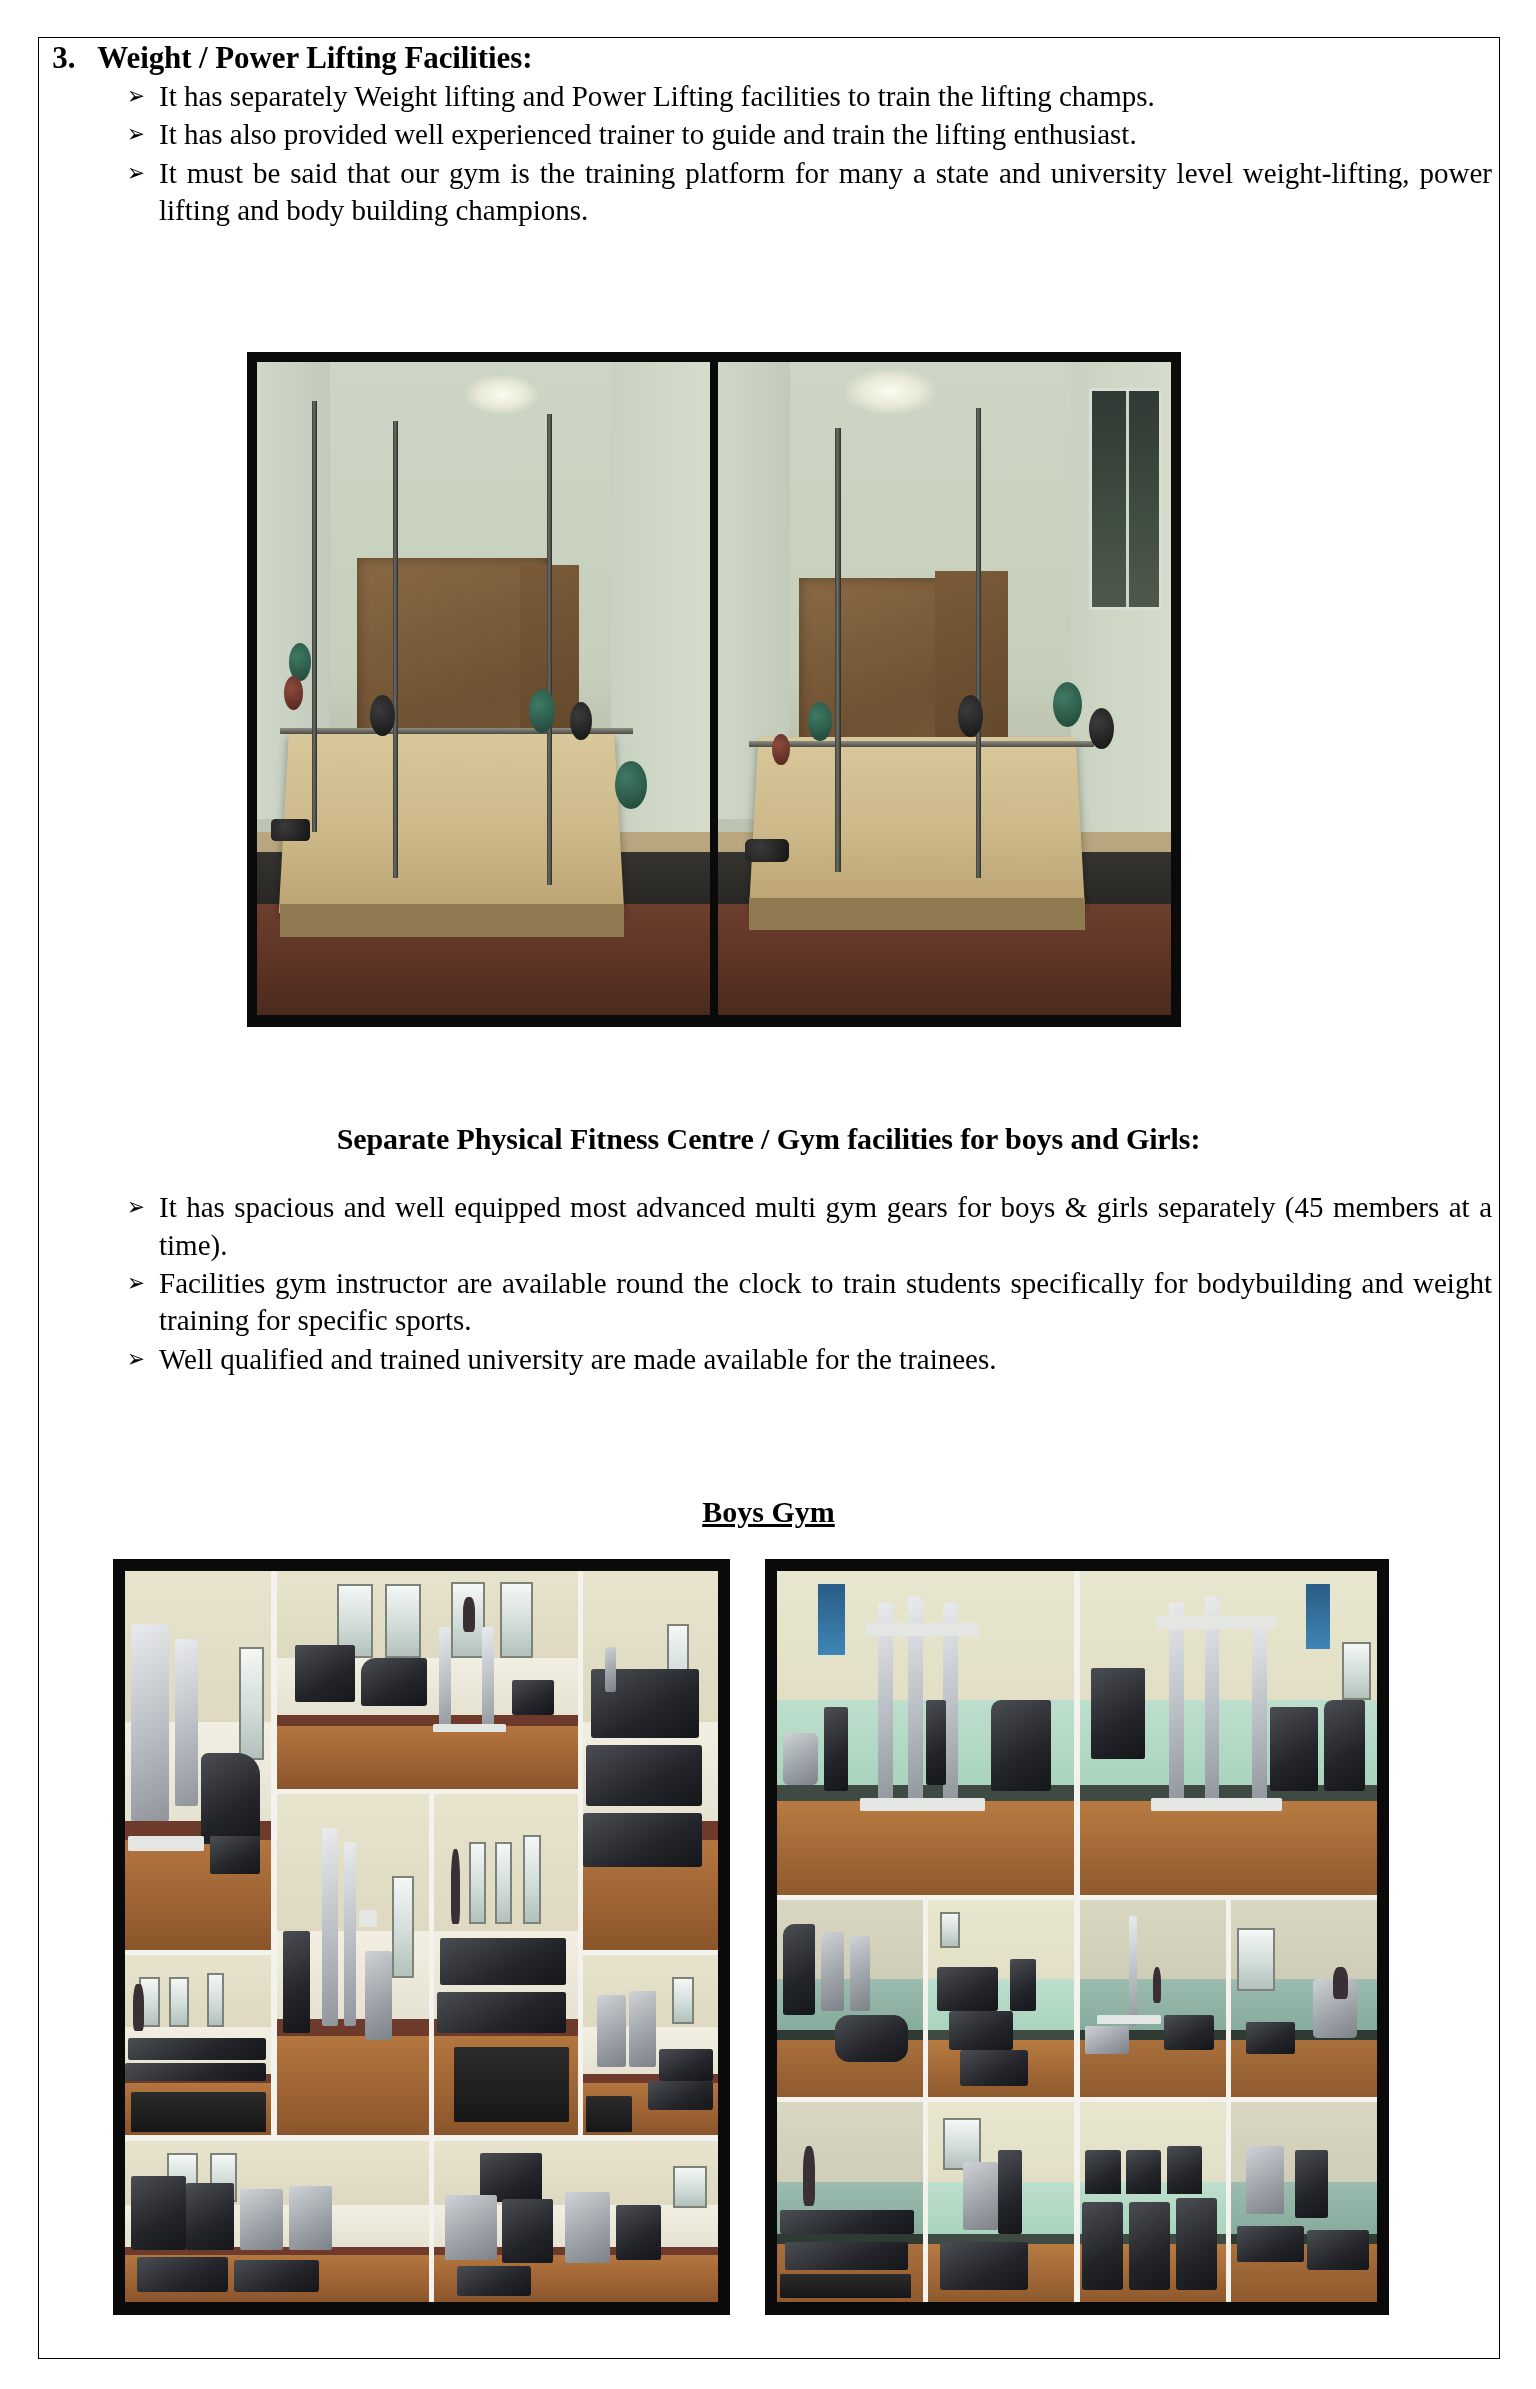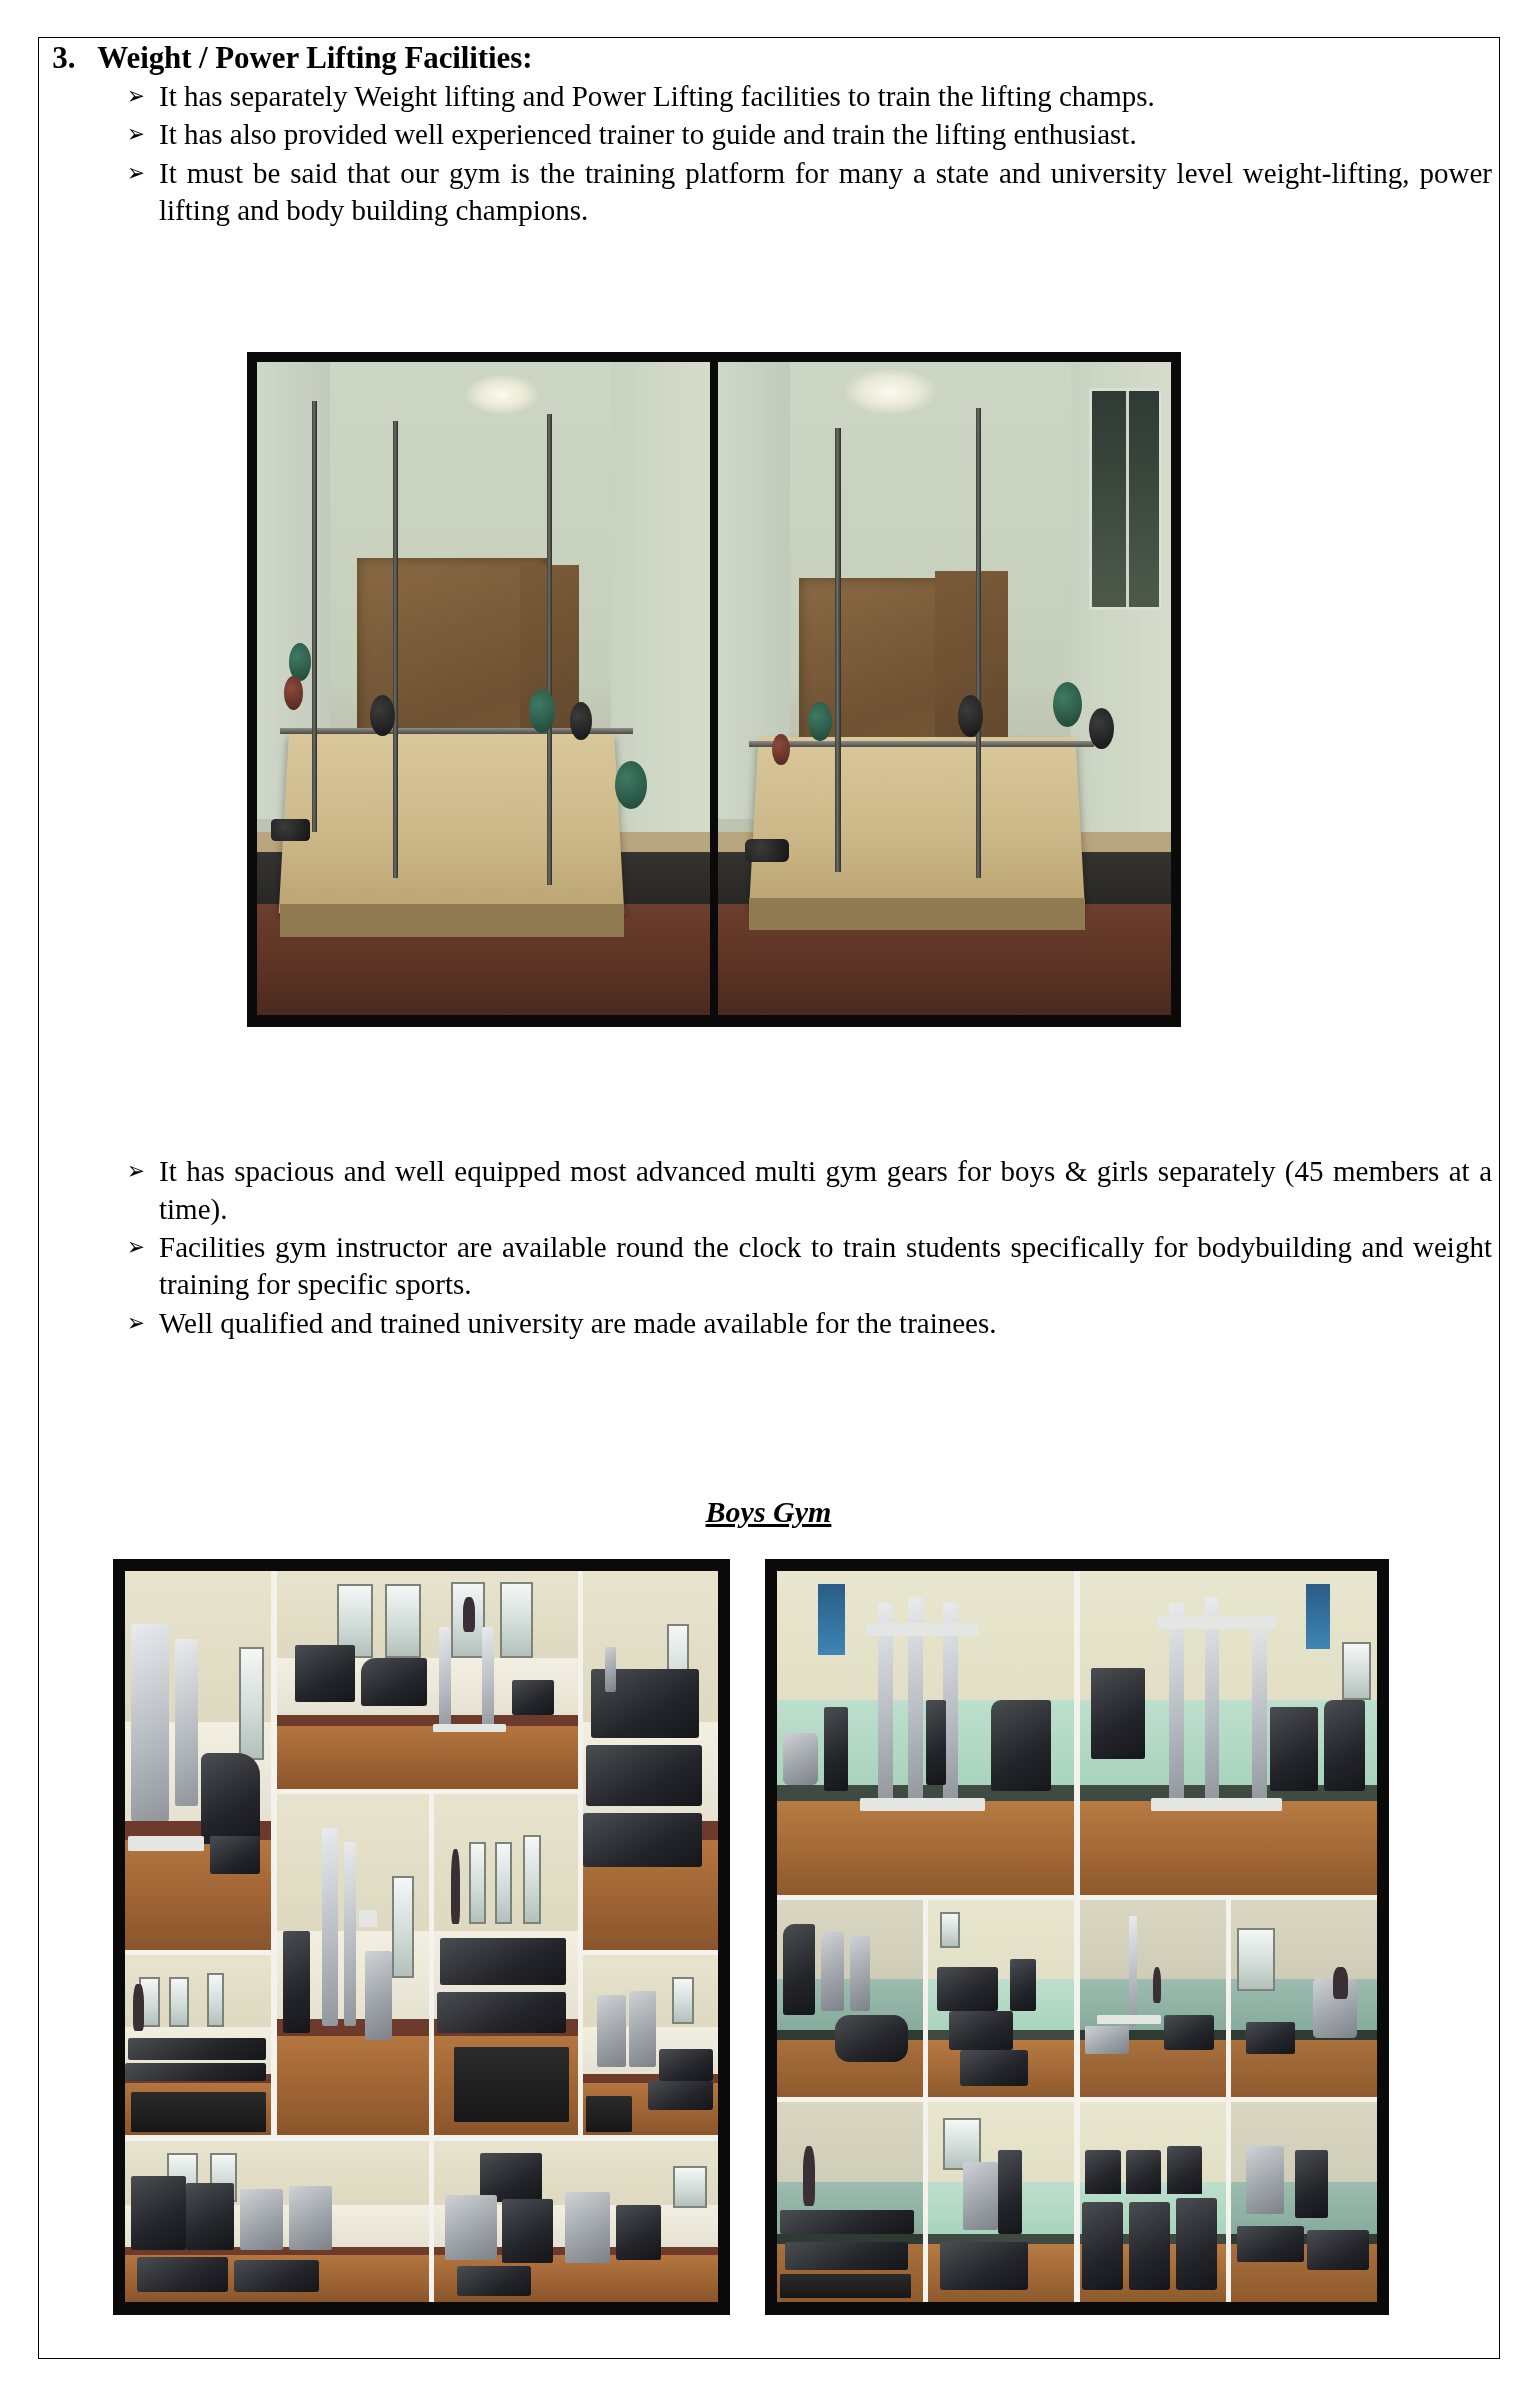--- a/index.html
+++ b/index.html
@@ -167,21 +167,21 @@
   .lp-skirting {
     position: absolute; left: 0; bottom: 24%; width: 100%; height: 4%;
     background: #b9a57e;
   }
 
   
   .gym-labels {
     position: absolute; left: 45px; top: 1495px; width: 1447px;
     display: flex;
   }
-  .gym-labels .cell { flex: 1; text-align: center; font-style: italic; }
+  .gym-labels .cell { flex: 1; text-align: center; }
   .gym-label {
     font-size: 30px; font-weight: bold;
     text-decoration: underline;
     text-underline-offset: 2.2px;
   }
 
   
   #fig-boys {
     position: absolute; left: 113px; top: 1559px;
     width: 617px; height: 756px;
@@ -340,20 +340,21 @@
         <div class="lp-plate dark" style="left:82%; top:53%; width:25px; height:41px;"></div>
         <div class="lp-plate dark" style="left:6%;  top:73%; width:44px; height:23.4px; border-radius:5.8px;"></div>
         <div class="lp-plate red" style="left:12%; top:57%; width:17.5px; height:31px;"></div>
       </div>
 
     </div>
   </div>
 
   <div style="position:absolute; left:45px; top:1121px; width:1447px;">
 
+    <div class="center-heading">Separate Physical Fitness Centre / Gym facilities for boys and Girls:</div>
 
     <div class="bullet-list" style="margin-top:32px;">
 
       <div class="bullet">
         <span class="marker">➢</span>
         <span class="body">It has spacious and well equipped most advanced multi gym gears for boys &amp; girls separately (45 members at a time).</span>
       </div>
 
       <div class="bullet">
         <span class="marker">➢</span>

